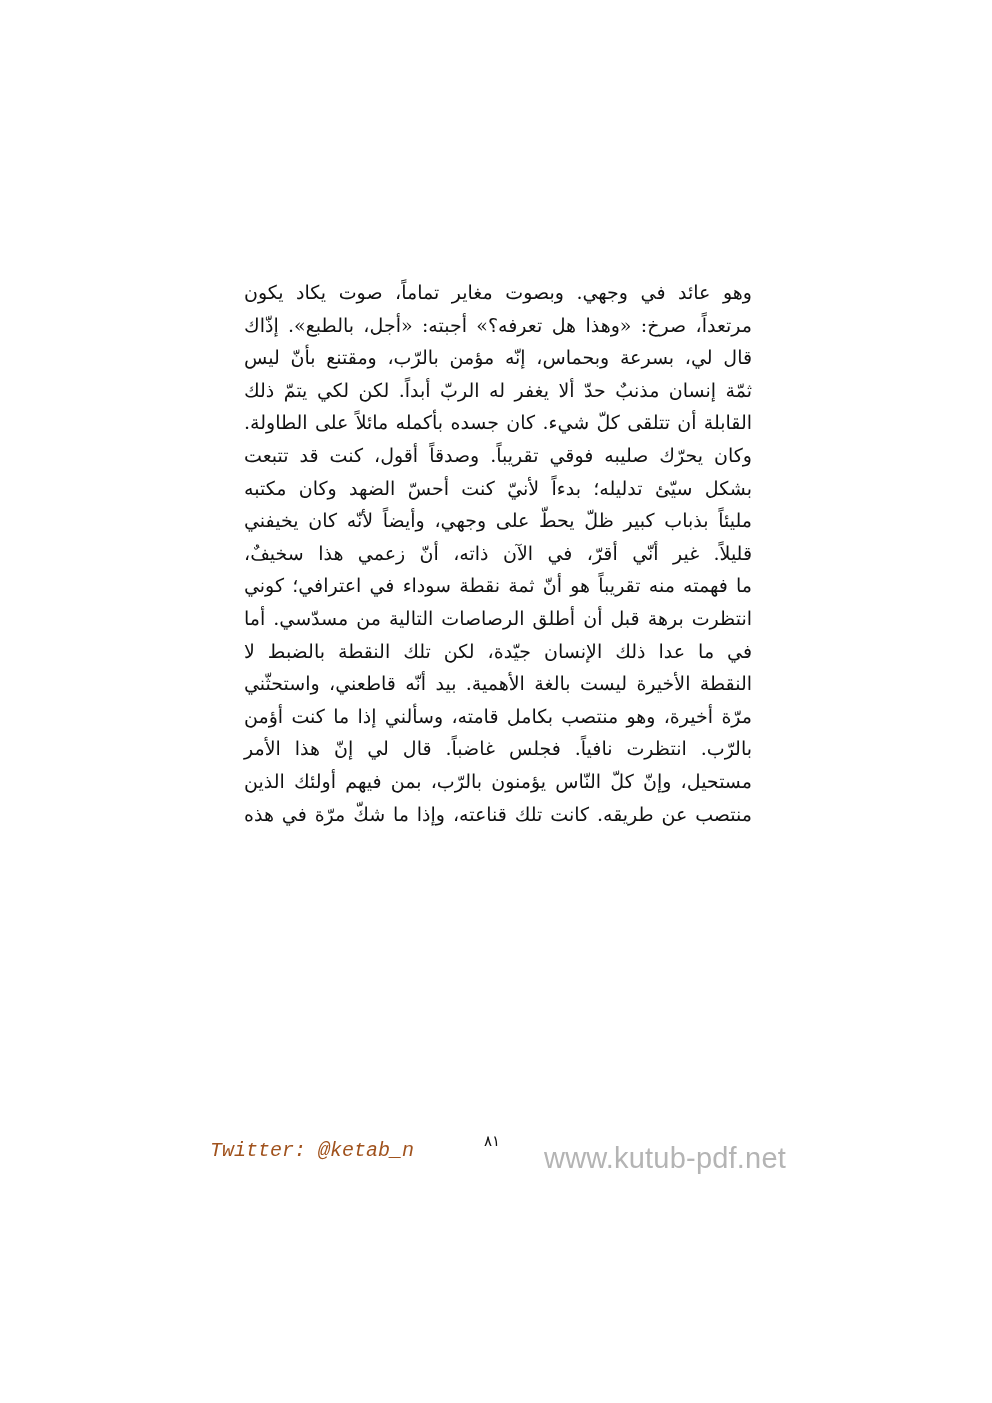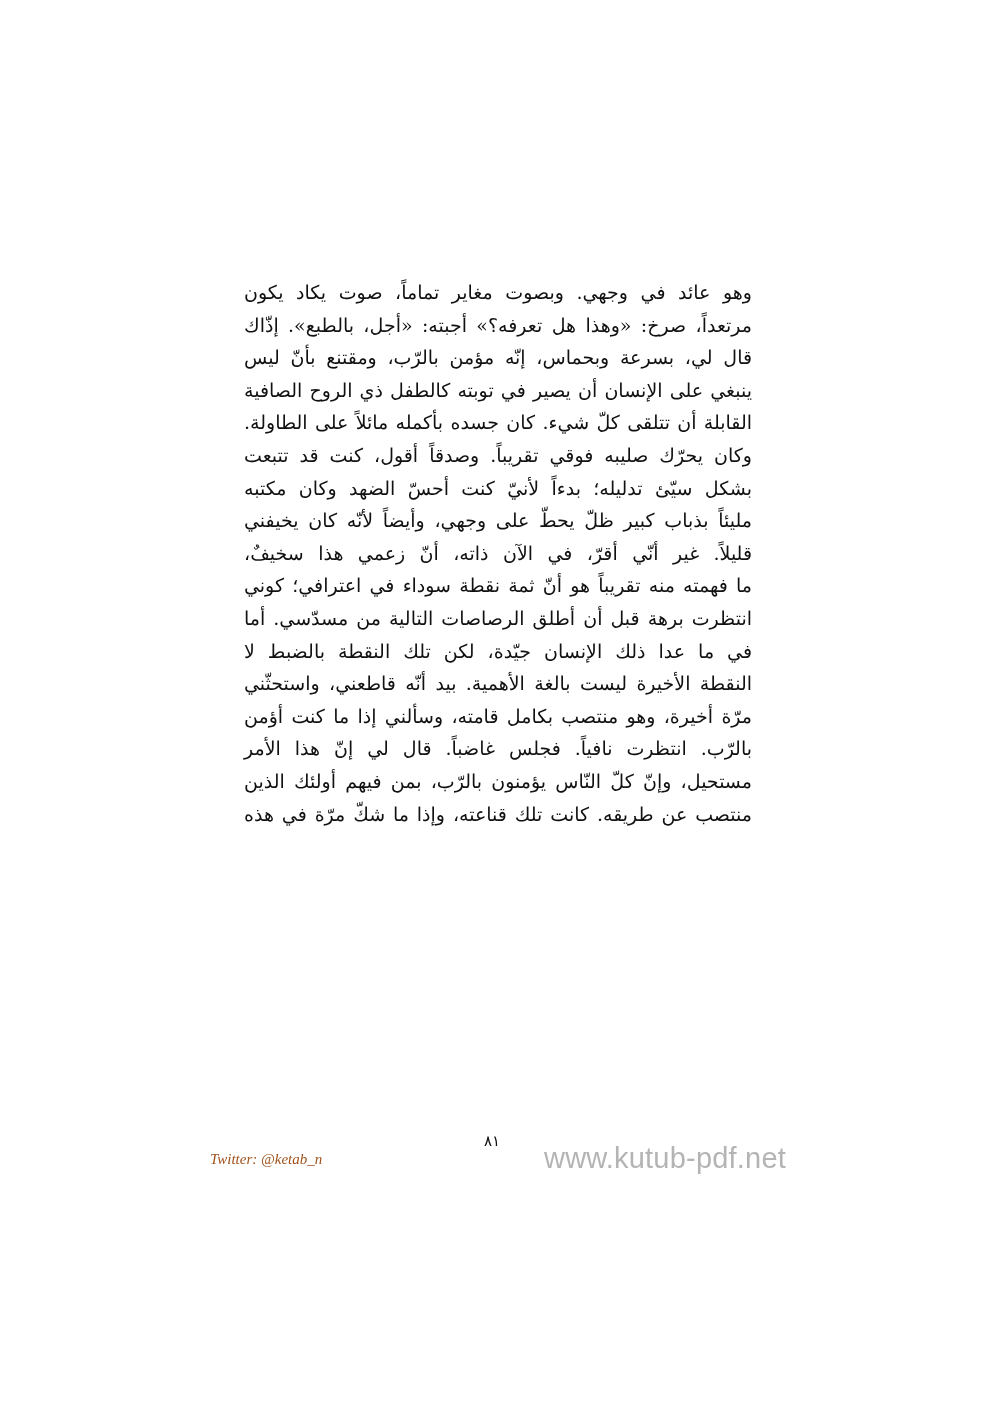--- a/index.html
+++ b/index.html
@@ -36,25 +36,24 @@
       line-height: 32.6px;
       text-align: justify;
       text-align-last: justify;
       white-space: nowrap;
       overflow: visible;
     }
     .footer-twitter {
       position: absolute;
       left: 210px;
       top: 1131px;
-      font-family: Liberation Serif, serif;
+      font-family: Liberation Mono, monospace;
       font-style: italic;
-      font-size: 15px;
+      font-size: 20px;
       color: #a0521d;
-      margin-top: 12px;
     }
     .page-number {
       position: absolute;
       left: 484px;
       top: 1124px;
       font-family: "DejaVu Sans", "Liberation Sans", sans-serif;
       font-size: 15px;
       color: #111111;
       direction: rtl;
     }
@@ -69,21 +68,21 @@
     }
   </style>
 </head>
 <body>
 
 <div class="page">
   <div class="text-block">
     <span class="line">وهو عائد في وجهي. وبصوت مغاير تماماً، صوت يكاد يكون</span>
     <span class="line">مرتعداً، صرخ: «وهذا هل تعرفه؟» أجبته: «أجل، بالطبع». إذّاك</span>
     <span class="line">قال لي، بسرعة وبحماس، إنّه مؤمن بالرّب، ومقتنع بأنّ ليس</span>
-    <span class="line">ينبغي على الإنسان أن يصير في توبته كالطفل ذي الروح الصافية</span>
+    <span class="line">ثمّة إنسان مذنبٌ حدّ ألا يغفر له الربّ أبداً. لكن لكي يتمّ ذلك</span>
     <span class="line">القابلة أن تتلقى كلّ شيء. كان جسده بأكمله مائلاً على الطاولة.</span>
     <span class="line">وكان يحرّك صليبه فوقي تقريباً. وصدقاً أقول، كنت قد تتبعت</span>
     <span class="line">بشكل سيّئ تدليله؛ بدءاً لأنيّ كنت أحسّ الضهد وكان مكتبه</span>
     <span class="line">مليئاً بذباب كبير ظلّ يحطّ على وجهي، وأيضاً لأنّه كان يخيفني</span>
     <span class="line">قليلاً. غير أنّي أقرّ، في الآن ذاته، أنّ زعمي هذا سخيفٌ،</span>
     <span class="line">ما فهمته منه تقريباً هو أنّ ثمة نقطة سوداء في اعترافي؛ كوني</span>
     <span class="line">انتظرت برهة قبل أن أطلق الرصاصات التالية من مسدّسي. أما</span>
     <span class="line">في ما عدا ذلك الإنسان جيّدة، لكن تلك النقطة بالضبط لا</span>
     <span class="line">النقطة الأخيرة ليست بالغة الأهمية. بيد أنّه قاطعني، واستحثّني</span>
     <span class="line">مرّة أخيرة، وهو منتصب بكامل قامته، وسألني إذا ما كنت أؤمن</span>

